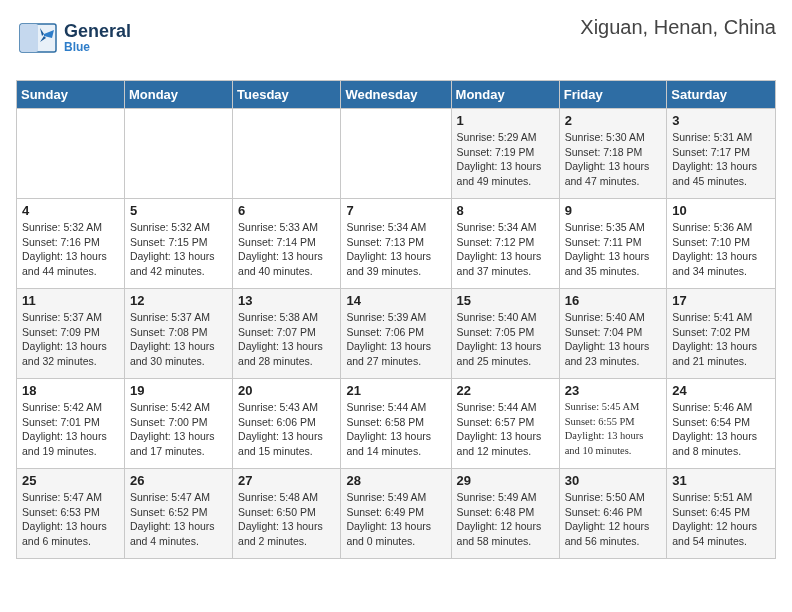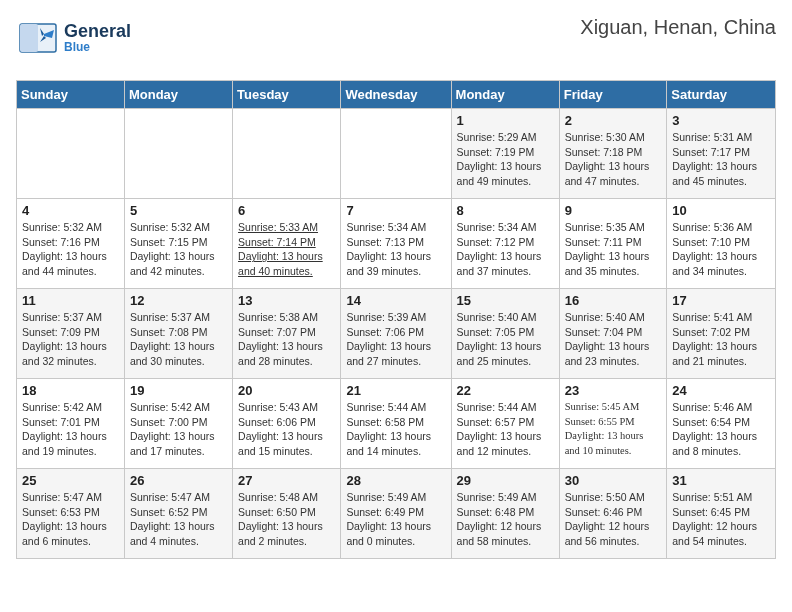--- a/index.html
+++ b/index.html
@@ -153,21 +153,21 @@
       </tr>
       <tr>
         <td><span class="day-num">4</span><span class="day-info" style="white-space: pre-line;">Sunrise: 5:32 AM
 Sunset: 7:16 PM
 Daylight: 13 hours
 and 44 minutes.</span></td>
         <td><span class="day-num">5</span><span class="day-info" style="white-space: pre-line;">Sunrise: 5:32 AM
 Sunset: 7:15 PM
 Daylight: 13 hours
 and 42 minutes.</span></td>
-        <td><span class="day-num">6</span><span class="day-info" style="white-space: pre-line; text-decoration: underline;">Sunrise: 5:33 AM
+        <td><span class="day-num">6</span><span class="day-info" style="white-space: pre-line;">Sunrise: 5:33 AM
 Sunset: 7:14 PM
 Daylight: 13 hours
 and 40 minutes.</span></td>
         <td><span class="day-num">7</span><span class="day-info" style="white-space: pre-line;">Sunrise: 5:34 AM
 Sunset: 7:13 PM
 Daylight: 13 hours
 and 39 minutes.</span></td>
         <td><span class="day-num">8</span><span class="day-info" style="white-space: pre-line;">Sunrise: 5:34 AM
 Sunset: 7:12 PM
 Daylight: 13 hours

